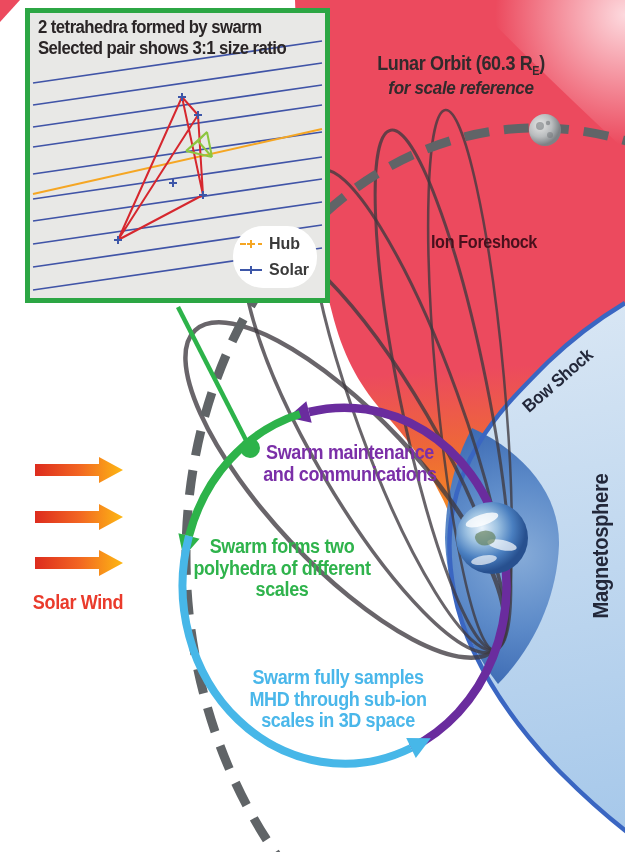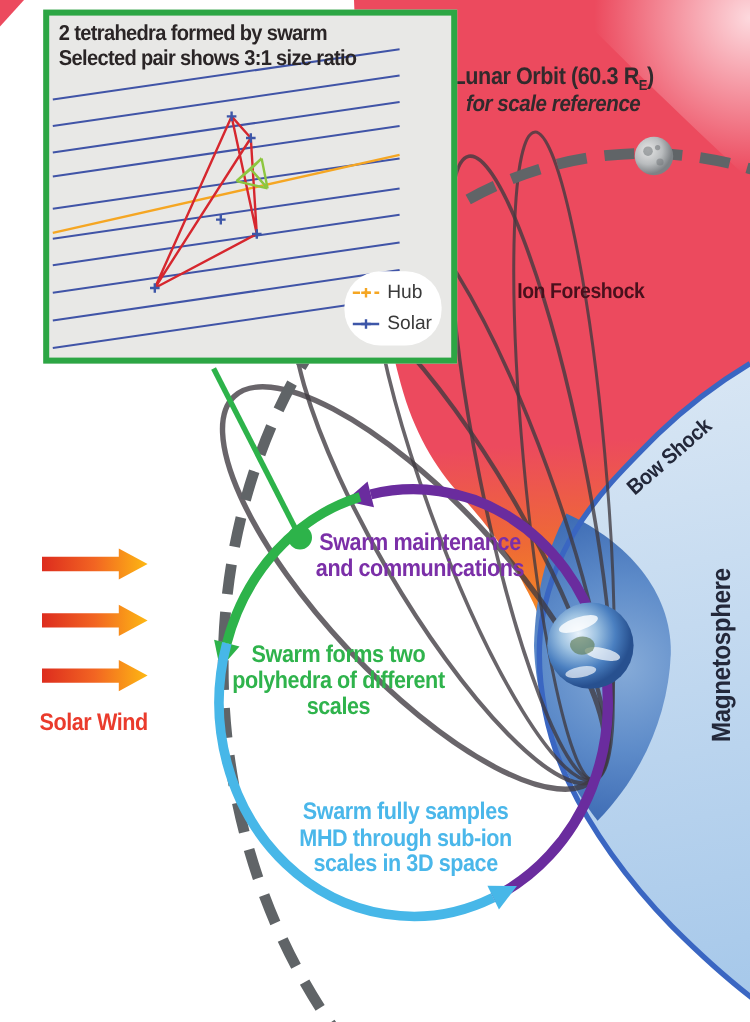--- a/index.html
+++ b/index.html
@@ -3,27 +3,27 @@
 <meta charset="utf-8">
 <style>
   html,body{margin:0;padding:0;background:#ffffff;}
   #stage{position:relative;width:625px;height:852px;overflow:hidden;background:#ffffff;
          font-family:"Liberation Sans",sans-serif;}
   #diagram-svg{position:absolute;left:0;top:0;}
   .lbl{position:absolute;font-weight:bold;white-space:nowrap;text-align:center;
        letter-spacing:-0.4px;line-height:1.08;}
   .center{transform:translate(-50%,-50%) scaleX(0.9);}
   
-  #inset{position:absolute;left:36px;top:8px;width:295px;height:285px;
-         background:#e8e8e6;border:5px solid #2ca644;padding-left:40px;}
+  #inset{position:absolute;left:25px;top:8px;width:295px;height:285px;
+         background:#e8e8e6;border:5px solid #2ca644;}
   #inset-title{position:absolute;left:8px;top:4px;font-weight:bold;color:#2a2526;
                font-size:18px;line-height:21px;letter-spacing:-0.6px;
                transform:scaleX(0.93);transform-origin:left top;white-space:nowrap;}
   #inset-legend{position:absolute;right:8px;bottom:10px;background:#ffffff;
-                padding:5px 8px 5px 6px;font-weight:normal;color:#3a3a3a;font-size:16px;border-radius:30px;}
+                padding:5px 8px 5px 6px;font-weight:bold;color:#3a3a3a;font-size:16px;border-radius:30px;}
   .leg-row{display:flex;align-items:center;gap:6px;height:26px;}
   .leg-marker{width:24px;height:12px;flex:none;}
 </style>
 </head>
 <body>
 
 <div id="stage">
 
   <svg id="diagram-svg" width="625" height="852" viewBox="0 0 625 852">
     <defs>

